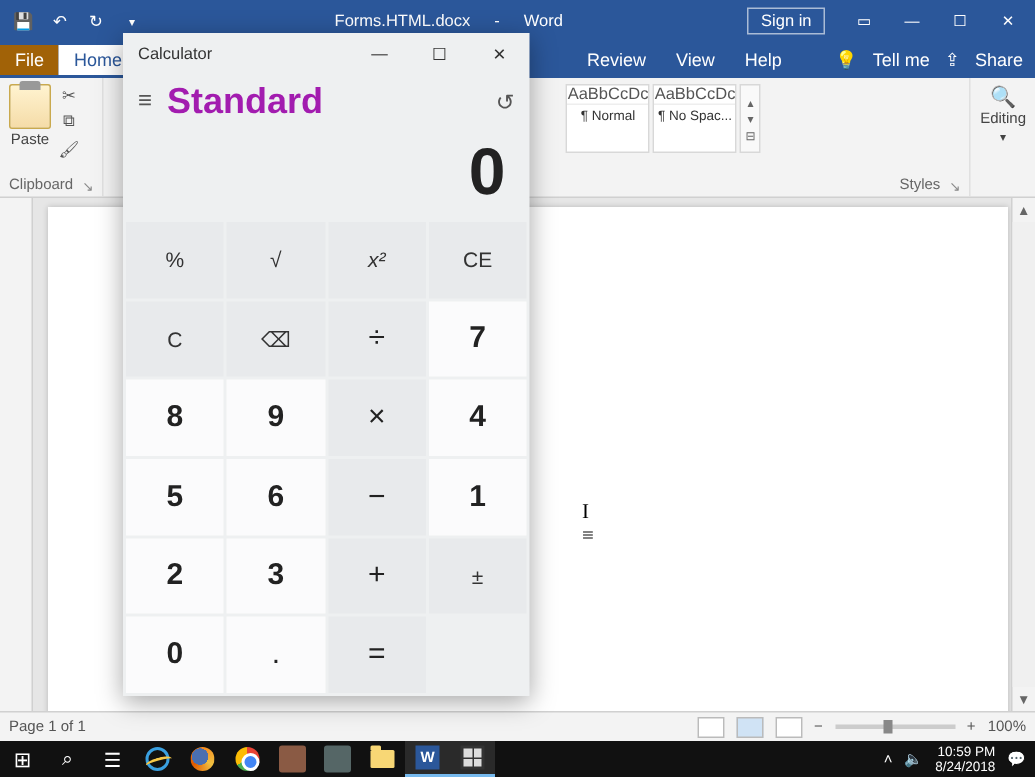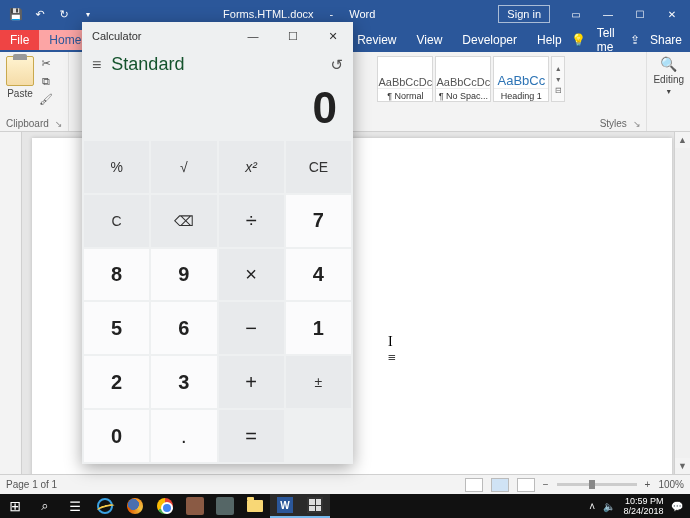--- a/index.html
+++ b/index.html
@@ -10,35 +10,35 @@
 .qat { display: flex; align-items: center; gap: 8px; padding: 0 8px; }
 .qat-btn { width: 16px; height: 16px; display: flex; align-items: center; justify-content: center; color: #fff; font-size: 11px; }
 .word-title { flex: 1; text-align: center; display: flex; justify-content: center; align-items: center; gap: 16px; }
 .win-btns { display: flex; align-items: center; gap: 4px; padding: 0 4px; }
 .signin-box { border: 1px solid rgba(255,255,255,0.6); padding: 2px 8px; font-size: 11px; margin-right: 8px; }
 .win-btn { width: 28px; height: 20px; display: flex; align-items: center; justify-content: center; color: #fff; font-size: 10px; }
 
 
 .ribbon-tabs { height: 24px; background: #2b579a; display: flex; align-items: center; color: #fff; font-size: 12px; }
 .rtab { padding: 3px 10px; cursor: pointer; }
-.rtab.active { background: #fca5a5; color: #2b579a; }
+.rtab.active { background: #ffffff; color: #2b579a; }
 .ribbon-right { margin-left: auto; display: flex; align-items: center; gap: 10px; padding-right: 8px; }
 
 
 .ribbon { height: 80px; background: #f3f3f3; border-bottom: 1px solid #d0d0d0; display: flex; font-size: 10px; color: #444; }
 .ribbon-group { border-right: 1px solid #e0e0e0; padding: 4px 6px 2px; display: flex; flex-direction: column; justify-content: space-between; }
 .group-label { text-align: center; font-size: 10px; color: #666; margin-top: 2px; display: flex; justify-content: flex-end; align-items: center; gap: 6px; }
 .paste-btn { display: flex; flex-direction: column; align-items: center; gap: 2px; }
 .paste-icon { width: 28px; height: 30px; background: linear-gradient(#fff3d0,#f5dca8); border: 1px solid #c9a94e; border-radius: 2px; position: relative; }
 .paste-icon::before { content: ""; position: absolute; top: -3px; left: 6px; width: 14px; height: 6px; background: #999; border-radius: 2px 2px 0 0; }
 .clip-side { display: flex; flex-direction: column; gap: 4px; margin-left: 4px; }
 .mini-icon { width: 16px; height: 14px; font-size: 11px; display: flex; align-items: center; justify-content: center; color: #555; }
 .styles-group { flex: 1; min-width: 0; }
 .styles-row { display: flex; gap: 2px; }
-.style-box { width: 56px; height: 46px; border: 1px solid #d8d8d8; background: #fff; display: flex; flex-direction: column; align-items: center; justify-content: flex-end; font-size: 10px; color: #333; }
+.style-box { width: 56px; height: 46px; border: 1px solid #d8d8d8; background: #fff; display: flex; flex-direction: column; align-items: center; justify-content: flex-start; font-size: 10px; color: #333; }
 .style-box .preview { font-size: 11px; color: #555; }
 .style-box.head .preview { color: #2e74b5; font-size: 13px; }
 .style-box .name { border-top: 1px solid #eee; width: 100%; text-align: center; font-size: 9px; padding-top: 2px; }
 .more-col { width: 14px; display: flex; flex-direction: column; justify-content: center; gap: 2px; font-size: 8px; color: #666; border: 1px solid #d8d8d8; background: #f9f9f9; }
 .more-col div { text-align: center; }
 .editing-btn { display: flex; flex-direction: column; align-items: center; gap: 2px; justify-content: center; }
 .launch { font-size: 9px; color: #888; }
 
 
 .doc-area { position: absolute; top: 132px; left: 0; right: 0; bottom: 44px; background: #e6e6e6; display: flex; }
@@ -65,21 +65,21 @@
 .tray { margin-left: auto; display: flex; align-items: center; gap: 8px; padding: 0 6px; }
 .clock { text-align: right; line-height: 10px; font-size: 9px; }
 
 
 .calc { position: absolute; left: 82px; top: 22px; width: 271px; height: 442px; background: #eef0f1; box-shadow: 0 4px 16px rgba(0,0,0,0.35); display: flex; flex-direction: column; }
 .calc-titlebar { height: 28px; display: flex; align-items: center; padding-left: 10px; font-size: 11px; color: #333; }
 .calc-winbtns { margin-left: auto; display: flex; }
 .calc-winbtn { width: 40px; height: 28px; display: flex; align-items: center; justify-content: center; font-size: 11px; color: #333; }
 .calc-header { display: flex; align-items: center; padding: 4px 10px 0; gap: 10px; }
 .hamburger { font-size: 16px; color: #555; }
-.calc-mode { font-size: 18px; font-weight: 400; color: #14532d; }
+.calc-mode { font-size: 24px; font-weight: 700; color: #a21caf; }
 .history { margin-left: auto; font-size: 15px; color: #555; }
 .calc-display { text-align: right; font-size: 44px; font-weight: 600; color: #222; padding: 8px 16px 6px; }
 .mem-row { display: flex; justify-content: space-around; padding: 2px 4px 6px; font-size: 11px; }
 .mem-btn { color: #777; padding: 2px 4px; }
 .mem-btn.disabled { color: #c0c0c0; }
 .keys { flex: 1; display: grid; grid-template-columns: repeat(4,1fr); grid-template-rows: repeat(6,1fr); gap: 2px; padding: 2px; }
 .key { display: flex; align-items: center; justify-content: center; font-size: 16px; color: #222; background: #e8eaec; }
 .key.func { background: #e8eaec; font-size: 14px; color: #333; }
 .key.num { background: #fbfbfc; font-size: 20px; font-weight: 600; }
 .key.op { background: #e8eaec; font-size: 20px; }
@@ -113,26 +113,25 @@
   <div class="win-btns">
     <span class="signin-box">Sign in</span>
     <span class="win-btn">▭</span>
     <span class="win-btn">—</span>
     <span class="win-btn">☐</span>
     <span class="win-btn">✕</span>
   </div>
 </div>
 
 <div class="ribbon-tabs">
-  <div class="rtab" style="background:#ef4444">File</div>
+  <div class="rtab" style="background:#a16207">File</div>
   <div class="rtab active">Home</div>
   <div style="width:290px"></div>
   <div class="rtab">Review</div>
   <div class="rtab">View</div>
-  <div class="rtab">Developer</div>
   <div class="rtab">Help</div>
   <div class="ribbon-right">
     <span>💡</span>
     <span>Tell me</span>
     <span>⇪</span>
     <span>Share</span>
   </div>
 </div>
 
 <div class="ribbon">
@@ -158,24 +157,20 @@
 
   <div class="ribbon-group styles-group">
     <div class="styles-row">
       <div class="style-box">
         <div class="preview">AaBbCcDc</div>
         <div class="name">¶ Normal</div>
       </div>
       <div class="style-box">
         <div class="preview">AaBbCcDc</div>
         <div class="name">¶ No Spac...</div>
-      </div>
-      <div class="style-box head">
-        <div class="preview">AaBbCc</div>
-        <div class="name">Heading 1</div>
       </div>
       <div class="more-col">
           <div>▴</div>
           <div>▾</div>
           <div>⊟</div>
         </div>
     </div>
     <div class="group-label">
         <span>Styles</span>
         <span class="launch">↘</span>

